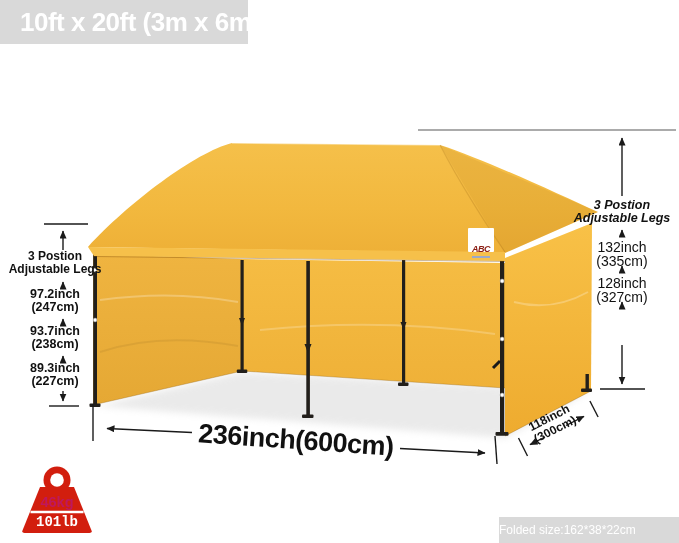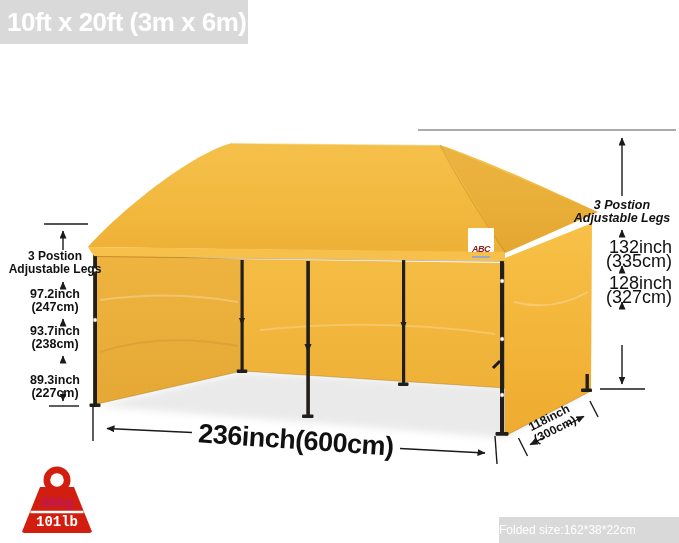--- a/index.html
+++ b/index.html
@@ -7,39 +7,39 @@
     position:relative;width:679px;height:543px;background:#ffffff;overflow:hidden;
     font-family:"Liberation Sans","DejaVu Sans",sans-serif;
   }
   .stage svg{position:absolute;left:0;top:0;}
   .abs{position:absolute;}
   
   .size-banner{
     left:0;top:0;width:248px;height:44px;background:#d9d9d9;
   }
   .size-banner span{
-    display:block;line-height:44px;padding-left:7px;color:#ffffff;
+    display:block;line-height:44px;padding-left:20px;color:#ffffff;
     font-weight:bold;font-size:26px;letter-spacing:-0.5px;white-space:nowrap;
   }
   .folded-banner{
     left:499px;top:517px;width:180px;height:26px;background:#d9d9d9;
   }
   .folded-banner span{
     display:block;line-height:26px;padding-left:0;color:#ffffff;
     font-size:12px;letter-spacing:0px;white-space:nowrap;
   }
   
   .ldim{left:7px;width:96px;text-align:center;color:#111;}
   .ldim-header{top:250px;font-weight:bold;font-size:12px;line-height:12.5px;}
   .ldim-m{font-weight:bold;font-size:12.5px;line-height:13px;}
-  .ldim-m1{top:288px;} .ldim-m2{top:325px;} .ldim-m3{top:362px;margin-top:12px;}
+  .ldim-m1{top:288px;} .ldim-m2{top:325px;} .ldim-m3{top:362px;}
   
   .rdim{left:572px;width:100px;text-align:center;color:#111;}
   .rdim-header{top:199px;font-weight:bold;font-style:italic;font-size:12.5px;line-height:13px;}
-  .rdim-m{font-size:18px;line-height:13.5px;text-align:right;}
+  .rdim-m{font-size:14px;line-height:13.5px;}
   .rdim-m1{top:241px;} .rdim-m2{top:277px;} .rdim-m3{top:313px;}
   
   .width-label{
     left:196px;top:425px;width:200px;text-align:center;color:#111;
     font-weight:bold;font-size:27px;letter-spacing:-0.5px;white-space:nowrap;
     transform:rotate(4deg);transform-origin:50% 50%;
   }
   
   .depth-label{
     left:502px;top:411px;width:100px;text-align:center;color:#111;

